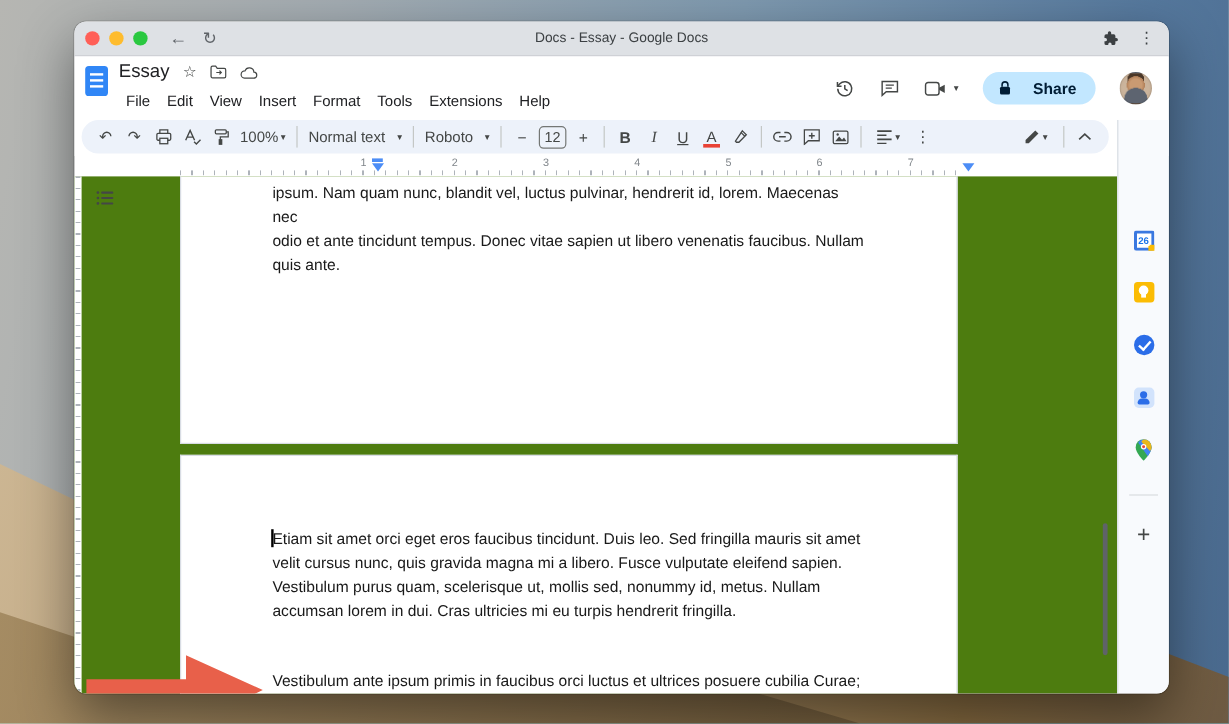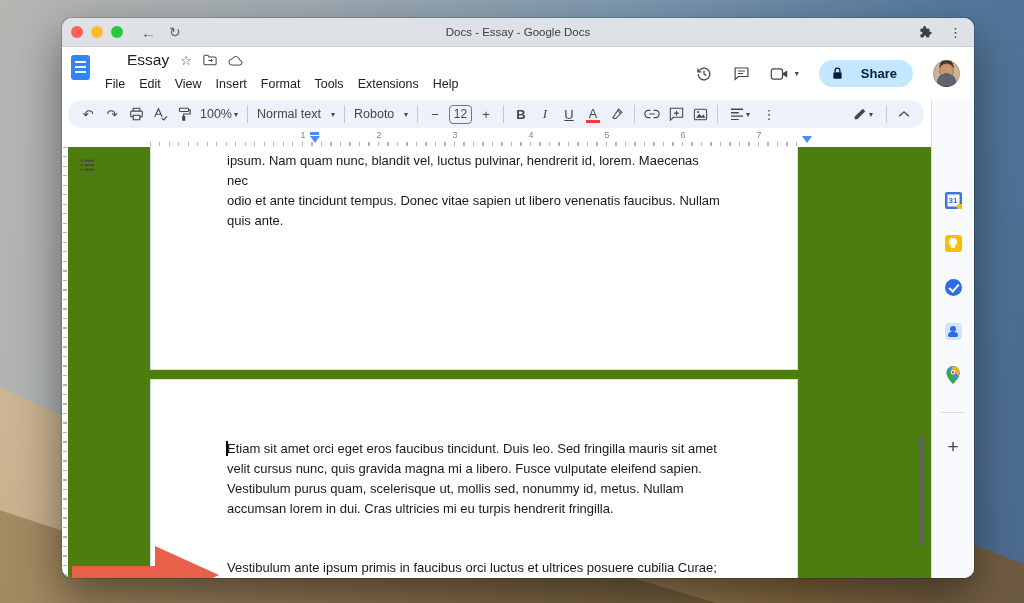--- a/index.html
+++ b/index.html
@@ -28,21 +28,21 @@
   .nav-ic { color:#5f6368; font-size:15px; line-height:1; margin-left:18px; cursor:default; }
   .tb-title { position:absolute; left:0; right:0; text-align:center; font-size:11.5px; color:#3c4043; pointer-events:none; }
   .tb-right { position:absolute; right:12px; display:flex; align-items:center; gap:16px; }
 
   
   .dheader { position:relative; height:53px; background:#fff; }
   .docicon { position:absolute; left:9px; top:8px; width:19px; height:25px; background:#3086f6; border-radius:3px; }
   .docicon:before { content:""; position:absolute; left:4px; right:4px; top:6px; height:2px; background:#fff;
     box-shadow:0 5px 0 #fff, 0 10px 0 #fff; }
   .dtitle-row { position:absolute; left:37px; top:4px; display:flex; align-items:center; gap:11px; }
-  .dtitle { font-size:15.5px; color:#202124;margin-left:28px; }
+  .dtitle { font-size:15.5px; color:#202124; }
   .mini-ic { color:#444746; font-size:13px; display:flex; align-items:center; }
   .menus { position:absolute; left:36px; top:27px; display:flex; }
   .menu-item { font-size:12.5px; color:#202124; padding:3px 7px; border-radius:4px; cursor:default; }
   .hdr-right { position:absolute; right:14px; top:0; height:53px; display:flex; align-items:center; gap:20px; }
   .hicon { color:#444746; display:flex; align-items:center; }
   .share { display:flex; align-items:center; gap:18px; background:#c2e7ff; color:#001d35;
     border:none; border-radius:16px; padding:6px 16px 6px 13px; font-size:13px; font-weight:bold; }
   .avatar { width:27px; height:27px; border-radius:50%;
     background:
       radial-gradient(circle at 50% 88%, #5d6470 0 38%, transparent 39%),
@@ -372,21 +372,21 @@
     <svg class="arrow-annot" width="152" height="70" viewBox="0 0 152 70">
       <path d="M2 24 H85 V4 L149 33 L85 64 V40 H2 Z" fill="#e8604a"></path>
     </svg>
 
     <div class="scroll-thumb"></div>
   </div>
 
   <div class="siderail">
     <div class="rail-ic" style="top:100px">
       <div class="cal">
-          <span>31</span>
+          <span>26</span>
         </div>
     </div>
     <div class="rail-ic" style="top:143px">
         <div class="keep"></div>
       </div>
     <div class="rail-ic" style="top:187px">
         <div class="tasks"></div>
       </div>
     <div class="rail-ic" style="top:231px">
         <div class="contacts"></div>

